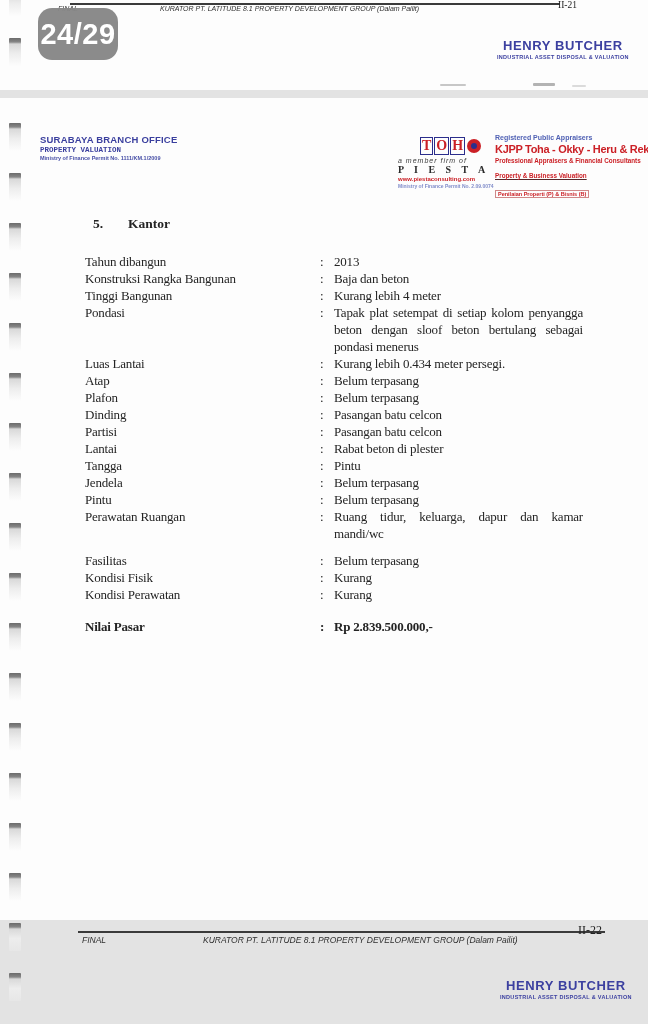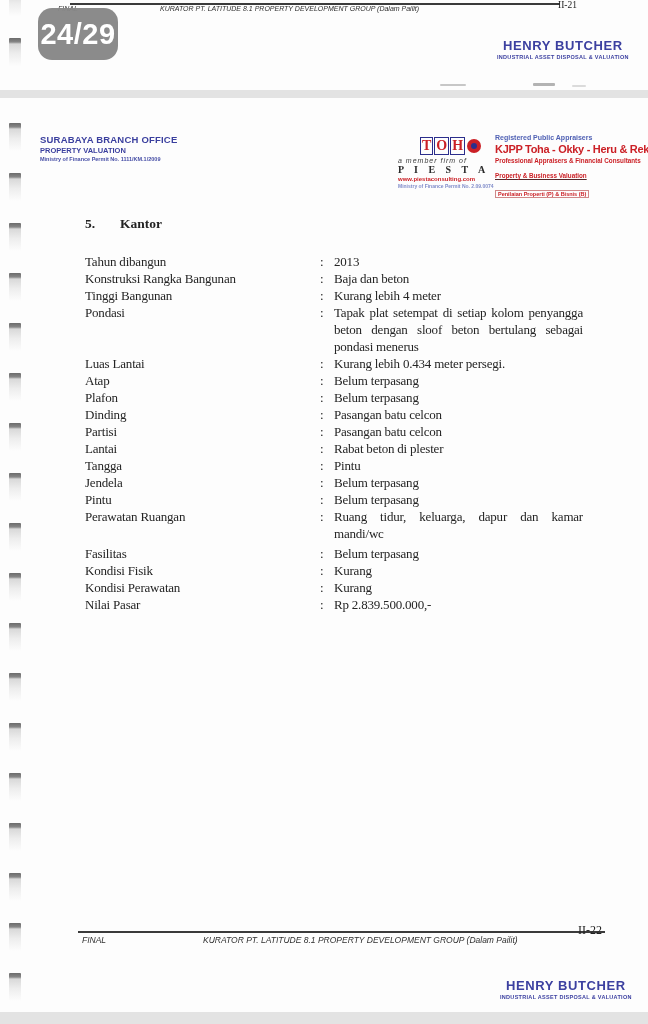--- a/index.html
+++ b/index.html
@@ -3,21 +3,21 @@
 <meta charset="utf-8">
 <style>
   html,body{margin:0;padding:0;background:#cfcfcf;}
   .screen{
     position:relative;width:648px;height:1024px;margin:0 auto;
     background:#e3e3e3;overflow:hidden;
     font-family:"Liberation Serif",serif;color:#242424;
   }
   .page{position:absolute;left:0;width:648px;background:#fdfdfd;}
   .page-prev{top:0;height:90px;}
-  .page-main{top:98px;height:914px;}
+  .page-main{top:98px;height:822px;}
 
   
   .rule{position:absolute;background:#3b3b3b;height:2px;}
   .run-text{
     position:absolute;font-family:"Liberation Sans",sans-serif;
     font-style:italic;color:#2f2f2f;white-space:nowrap;
   }
   .pagenum{position:absolute;font-family:"Liberation Serif",serif;color:#222;white-space:nowrap;}
 
   
@@ -40,21 +40,21 @@
   
   .bind-mark{
     position:absolute;left:9px;width:12px;height:28px;z-index:20;
     background:linear-gradient(to bottom,#6b6b6b 0,#878787 4px,#d9d9d9 6px,#ededed 55%,rgba(252,252,252,.15) 100%);
     border-radius:1px;
   }
 
   
   .branch{position:absolute;left:40px;top:36px;font-family:"Liberation Sans",sans-serif;color:#3a3f9e;}
   .branch-l1{font-weight:bold;font-size:9.5px;letter-spacing:.2px;white-space:nowrap;}
-  .branch-l2{font-weight:bold;font-size:7.5px;white-space:nowrap;margin-top:1px;}
+  .branch-l2{font-weight:bold;font-size:7.5px;white-space:nowrap;margin-top:1px;font-family:Liberation Mono, monospace;}
   .branch-l3{font-weight:bold;font-size:5.5px;color:#464ea6;white-space:nowrap;margin-top:1px;}
 
   
   .toho{position:absolute;left:398px;top:38px;width:88px;font-family:"Liberation Sans",sans-serif;}
   .toho-logo{display:flex;align-items:center;gap:1px;margin-left:22px;height:20px;}
   .toho-letter{
     display:inline-block;font-weight:bold;font-size:14px;line-height:16px;color:#cb2026;
     border:1px solid #2b2e8c;padding:0 1px;font-family:"Liberation Serif",serif;
   }
   .toho-dot{
@@ -71,28 +71,28 @@
 
   
   .kjpp{position:absolute;left:495px;top:36px;font-family:"Liberation Sans",sans-serif;}
   .kjpp-reg{font-weight:bold;font-size:7px;color:#5061b4;white-space:nowrap;}
   .kjpp-name{font-weight:bold;font-size:11px;letter-spacing:-.3px;color:#cb2026;white-space:nowrap;margin-top:2px;}
   .kjpp-prof{font-weight:bold;font-size:6.3px;color:#cb2026;white-space:nowrap;margin-top:2px;}
   .kjpp-prop{font-weight:bold;font-size:6.3px;color:#cb2026;white-space:nowrap;text-decoration:underline;text-decoration-color:#55282a;margin-top:1px;display:inline-block;}
   .kjpp-pen{font-weight:bold;font-size:5.5px;color:#cb2026;white-space:nowrap;border:1px solid rgba(170,40,40,.55);padding:0 2px;display:inline-block;margin-top:1px;}
 
   
-  .section-head{position:absolute;left:85px;top:118px;font-weight:bold;font-size:13.5px;}
+  .section-head{position:absolute;left:93px;top:118px;font-weight:bold;font-size:13.5px;}
   .section-num{display:inline-block;width:35px;}
 
   
   .kv{position:absolute;left:85px;top:155px;width:500px;font-size:13px;line-height:17px;letter-spacing:-.2px;}
   .kv-row{display:grid;grid-template-columns:235px 14px 249px;}
-  .kv-row.gap{margin-top:3px;}
-  .kv-row.bold{font-weight:normal;}
+  .kv-row.gap{margin-top:10px;}
+  .kv-row.bold{font-weight:bold;margin-top:15px;}
   .kv-colon{text-align:left;}
   .kv-value.justify{text-align:justify;}
 
   
   .footer-rule{top:833px;left:78px;width:527px;height:1.5px;}
   .hb-bottom{left:500px;top:880px;}
   .hb-top{left:497px;top:38px;}
 </style>
 </head>
 <body>

